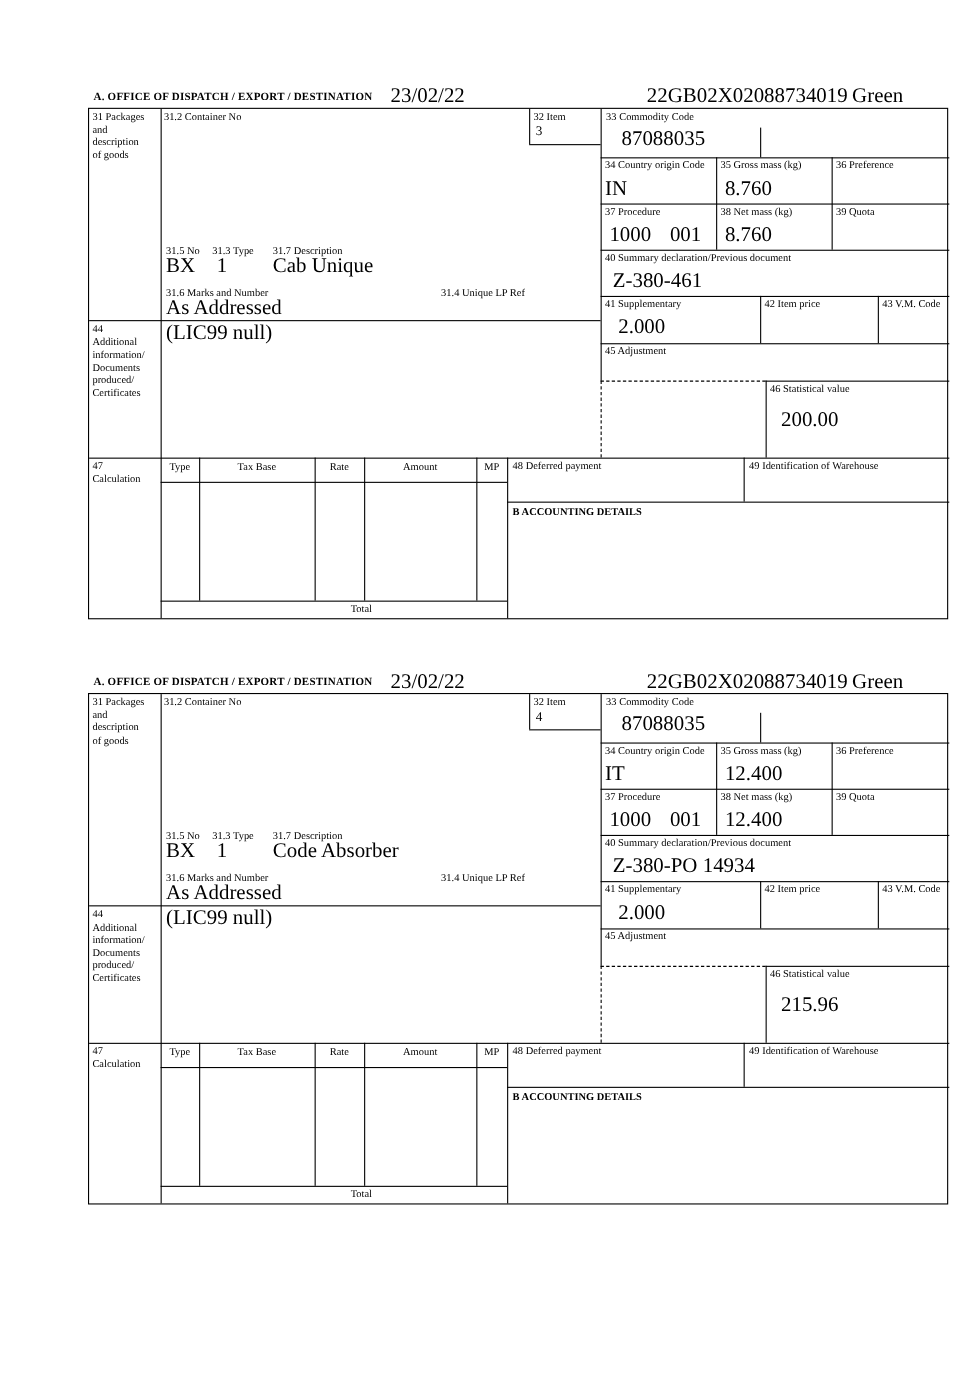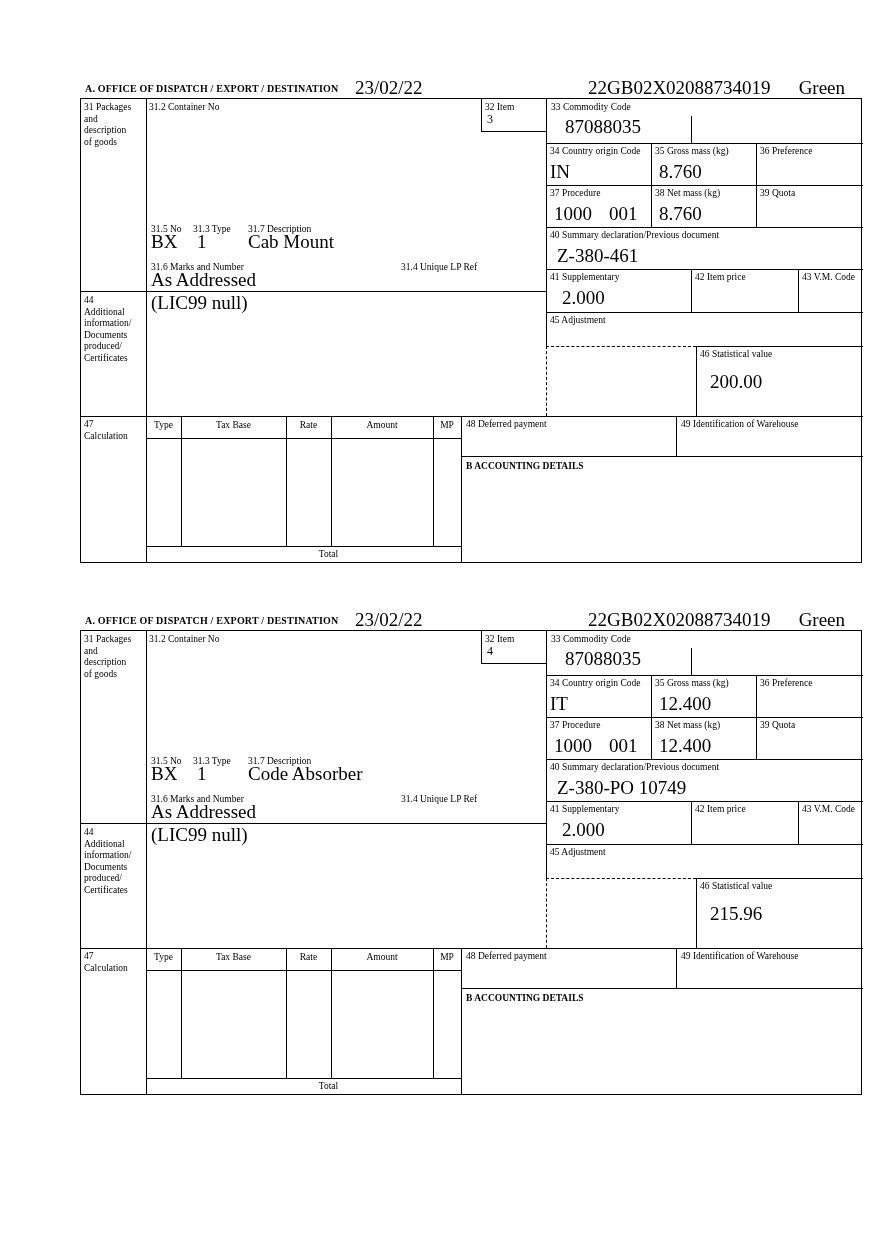--- a/index.html
+++ b/index.html
@@ -16,21 +16,21 @@
   .hrow > span { position:absolute; white-space:nowrap; }
   .hdr { font-size:10px; font-weight:bold; letter-spacing:.2px; }
   .grid { position:absolute; left:0; top:18px; width:782px; height:465px; border:1px solid #000; }
   .grid > * { position:absolute; }
   .lbl { font-size:9.5px; line-height:11px; white-space:nowrap;text-align:center; }
   .ml  { font-size:9.5px; line-height:11.5px; white-space:pre-line; }
   .val { font-size:19px; line-height:14px; white-space:nowrap; }
   .vsm { font-size:12px; line-height:13px; white-space:nowrap; }
   .ctr { text-align:center; white-space:nowrap; }
   .b   { font-weight:bold; }
-  .gap { margin-left:28px; }
+  .gap { margin-left:4px; }
   i.vl { display:block; width:1px; background:#000; }
   i.hl { display:block; height:1px; background:#000; }
   i.vdash { display:block; width:0; border-left:1px dashed #000; }
   i.hdash { display:block; height:0; border-top:1px dashed #000; }
 </style>
 </head>
 <body>
 
 <div id="sheets">
     <section class="sheet sheet-0">
@@ -88,21 +88,21 @@
 
     <span class="lbl" style="left:68px;top:3px">31.2 Container No</span>
     <span class="lbl" style="left:404px;top:3px">32 Item</span>
     <span class="vsm" style="left:406px;top:14px">3</span>
 
     <span class="lbl" style="left:70px;top:125px">31.5 No</span>
     <span class="lbl" style="left:112px;top:125px">31.3 Type</span>
     <span class="lbl" style="left:167px;top:125px">31.7 Description</span>
     <span class="val" style="left:70px;top:136px">BX</span>
     <span class="val" style="left:116px;top:136px">1</span>
-    <span class="val" style="left:167px;top:136px">Cab Mount</span>
+    <span class="val" style="left:167px;top:136px">Cab Unique</span>
 
     <span class="lbl" style="left:70px;top:163px">31.6 Marks and Number</span>
     <span class="lbl" style="left:320px;top:163px">31.4 Unique LP Ref</span>
     <span class="val" style="left:70px;top:174px">As Addressed</span>
     <span class="val" style="left:70px;top:197px">(LIC99 null)</span>
 
     <span class="lbl" style="left:470px;top:3px">33 Commodity Code</span>
     <span class="val" style="left:484px;top:21px">87088035</span>
 
     <span class="lbl" style="left:469px;top:47px">34 Country origin Code</span>
@@ -223,21 +223,21 @@
     <span class="lbl" style="left:679px;top:47px">36 Preference</span>
 
     <span class="lbl" style="left:469px;top:89px">37 Procedure</span>
     <span class="val" style="left:473px;top:108px">1000</span>
     <span class="val" style="left:528px;top:108px">001</span>
     <span class="lbl" style="left:574px;top:89px">38 Net mass (kg)</span>
     <span class="val" style="left:578px;top:108px">12.400</span>
     <span class="lbl" style="left:679px;top:89px">39 Quota</span>
 
     <span class="lbl" style="left:469px;top:131px">40 Summary declaration/Previous document</span>
-    <span class="val" style="left:476px;top:150px">Z-380-PO 10749</span>
+    <span class="val" style="left:476px;top:150px">Z-380-PO 14934</span>
 
     <span class="lbl" style="left:469px;top:173px">41 Supplementary</span>
     <span class="val" style="left:481px;top:192px">2.000</span>
     <span class="lbl" style="left:614px;top:173px">42 Item price</span>
     <span class="lbl" style="left:721px;top:173px">43 V.M. Code</span>
 
     <span class="lbl" style="left:469px;top:216px">45 Adjustment</span>
 
     <span class="lbl" style="left:619px;top:250px">46 Statistical value</span>
     <span class="val" style="left:629px;top:276px">215.96</span>

